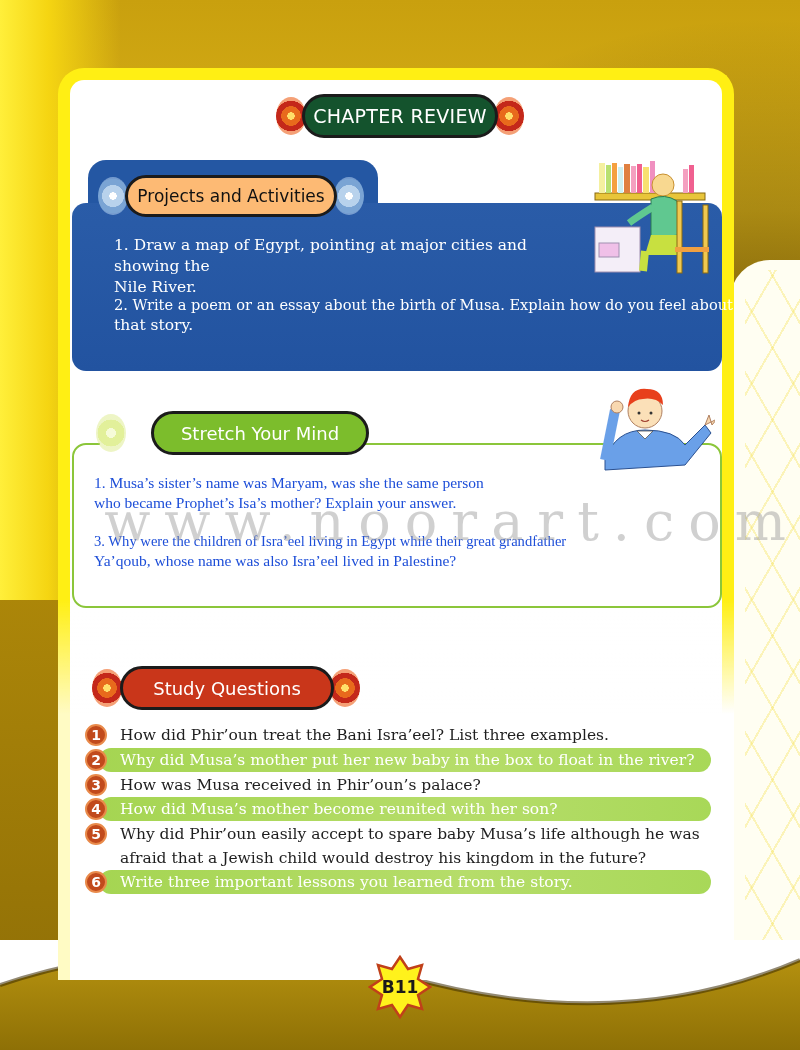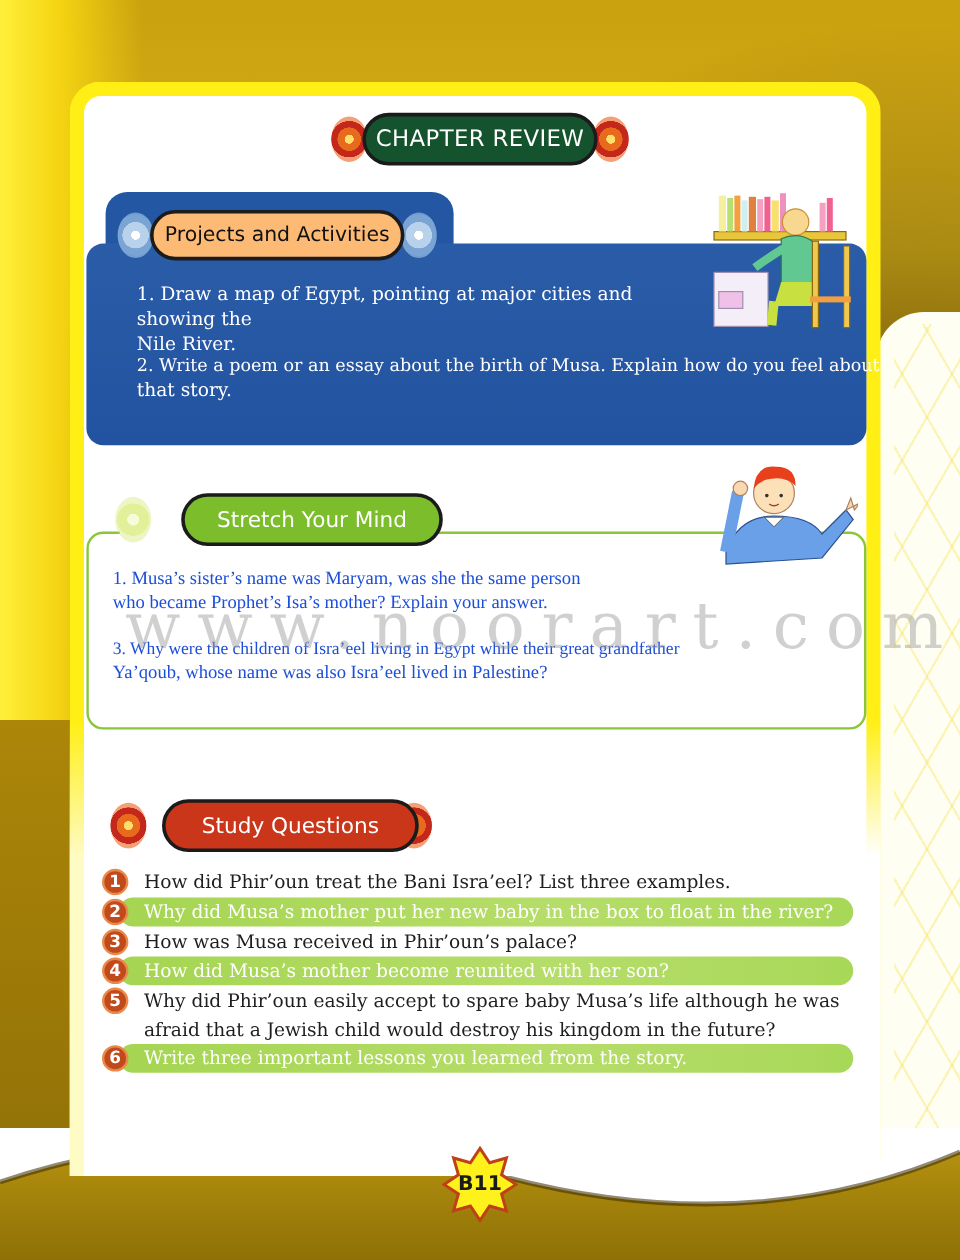--- a/index.html
+++ b/index.html
@@ -108,21 +108,21 @@
       background: #7cbd2c; color: #ffffff; font-size: 18px; margin-left: 28px;
     }
     .dark-text {
       position: absolute; color: #1d4ed8; font-size: 15.5px; line-height: 20px;
       font-family: Liberation Serif, serif;
     }
 
     
     .study-label {
       left: 120px; top: 666px; width: 214px; height: 44px;
-      background: #c9361a; color: #ffffff; font-size: 18px; margin-left: 15px;
+      background: #c9361a; color: #ffffff; font-size: 18px;
     }
     .q-row {
       position: absolute; left: 85px; height: 24px; width: 626px;
       display: flex; align-items: center;
     }
     .q-row.hl::before {
       content: ""; position: absolute; left: 14px; top: 0; width: 612px; height: 24px;
       background: linear-gradient(90deg, #a5d552 0%, #b6dd6a 60%, #a8d858 100%);
       border-radius: 12px;
       z-index: 0;

